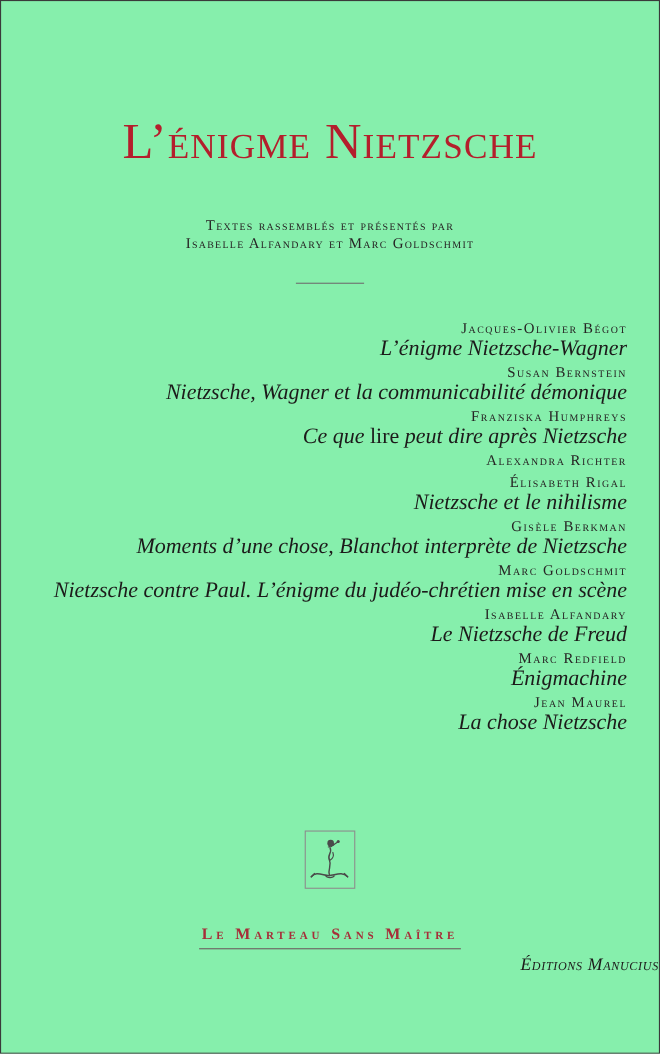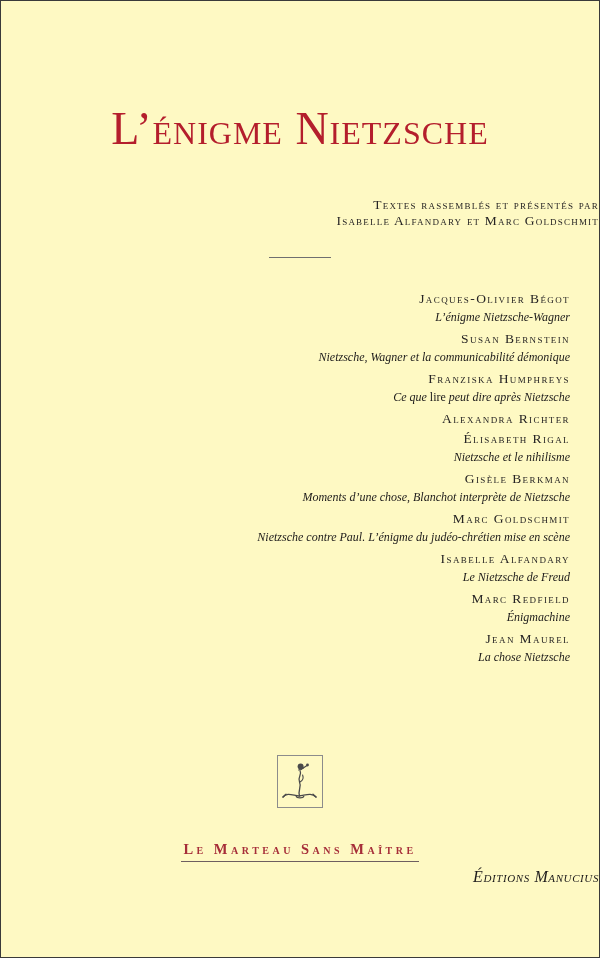--- a/index.html
+++ b/index.html
@@ -8,40 +8,40 @@
     --ink:#1f1d1d;
     --rule:#6f6f6f;
     --page-border:#3a3a3a;
     --underline:#6e5f60;
   }
   html,body{margin:0;padding:0;background:#e9e9e9;}
   .cover{
     position:relative;
     width:600px;height:958px;
     margin:0 auto;
-    background:#fef9c3;
+    background:#86efac;
     border:1px solid var(--page-border);
     box-sizing:border-box;
     font-family:"Liberation Serif","DejaVu Serif",serif;
     color:var(--ink);
     overflow:hidden;
   }
   .book-title{
     margin-top:100px;
     text-align:center;
     font-variant:small-caps;
     font-size:46px;
     line-height:56px;
     letter-spacing:1px;
     color:var(--accent);
     font-weight:normal;
   }
   .byline{
     margin-top:40px;
-    text-align:right;
+    text-align:center;
     font-variant:small-caps;
     font-size:13.5px;
     line-height:16px;
     letter-spacing:1.2px;
     color:#262424;
   }
   .divider{
     width:62px;
     margin:28px auto 0 auto;
     border:none;
@@ -55,21 +55,21 @@
   }
   .entry{margin-bottom:3px;}
   .entry-author{
     font-variant:small-caps;
     font-size:13.5px;
     line-height:17px;
     letter-spacing:1.4px;
     color:#262424;
   }
   .entry-title{
-    font-size:12px;
+    font-size:20px;
     line-height:20px;
     color:#1c1a1a;
   }
   .entry-title .run-italic{font-style:italic;}
   .entry-title .run-roman{font-style:normal;}
   .emblem-wrap{
     margin-top:88px;
     text-align:center;
   }
   .emblem-box{

